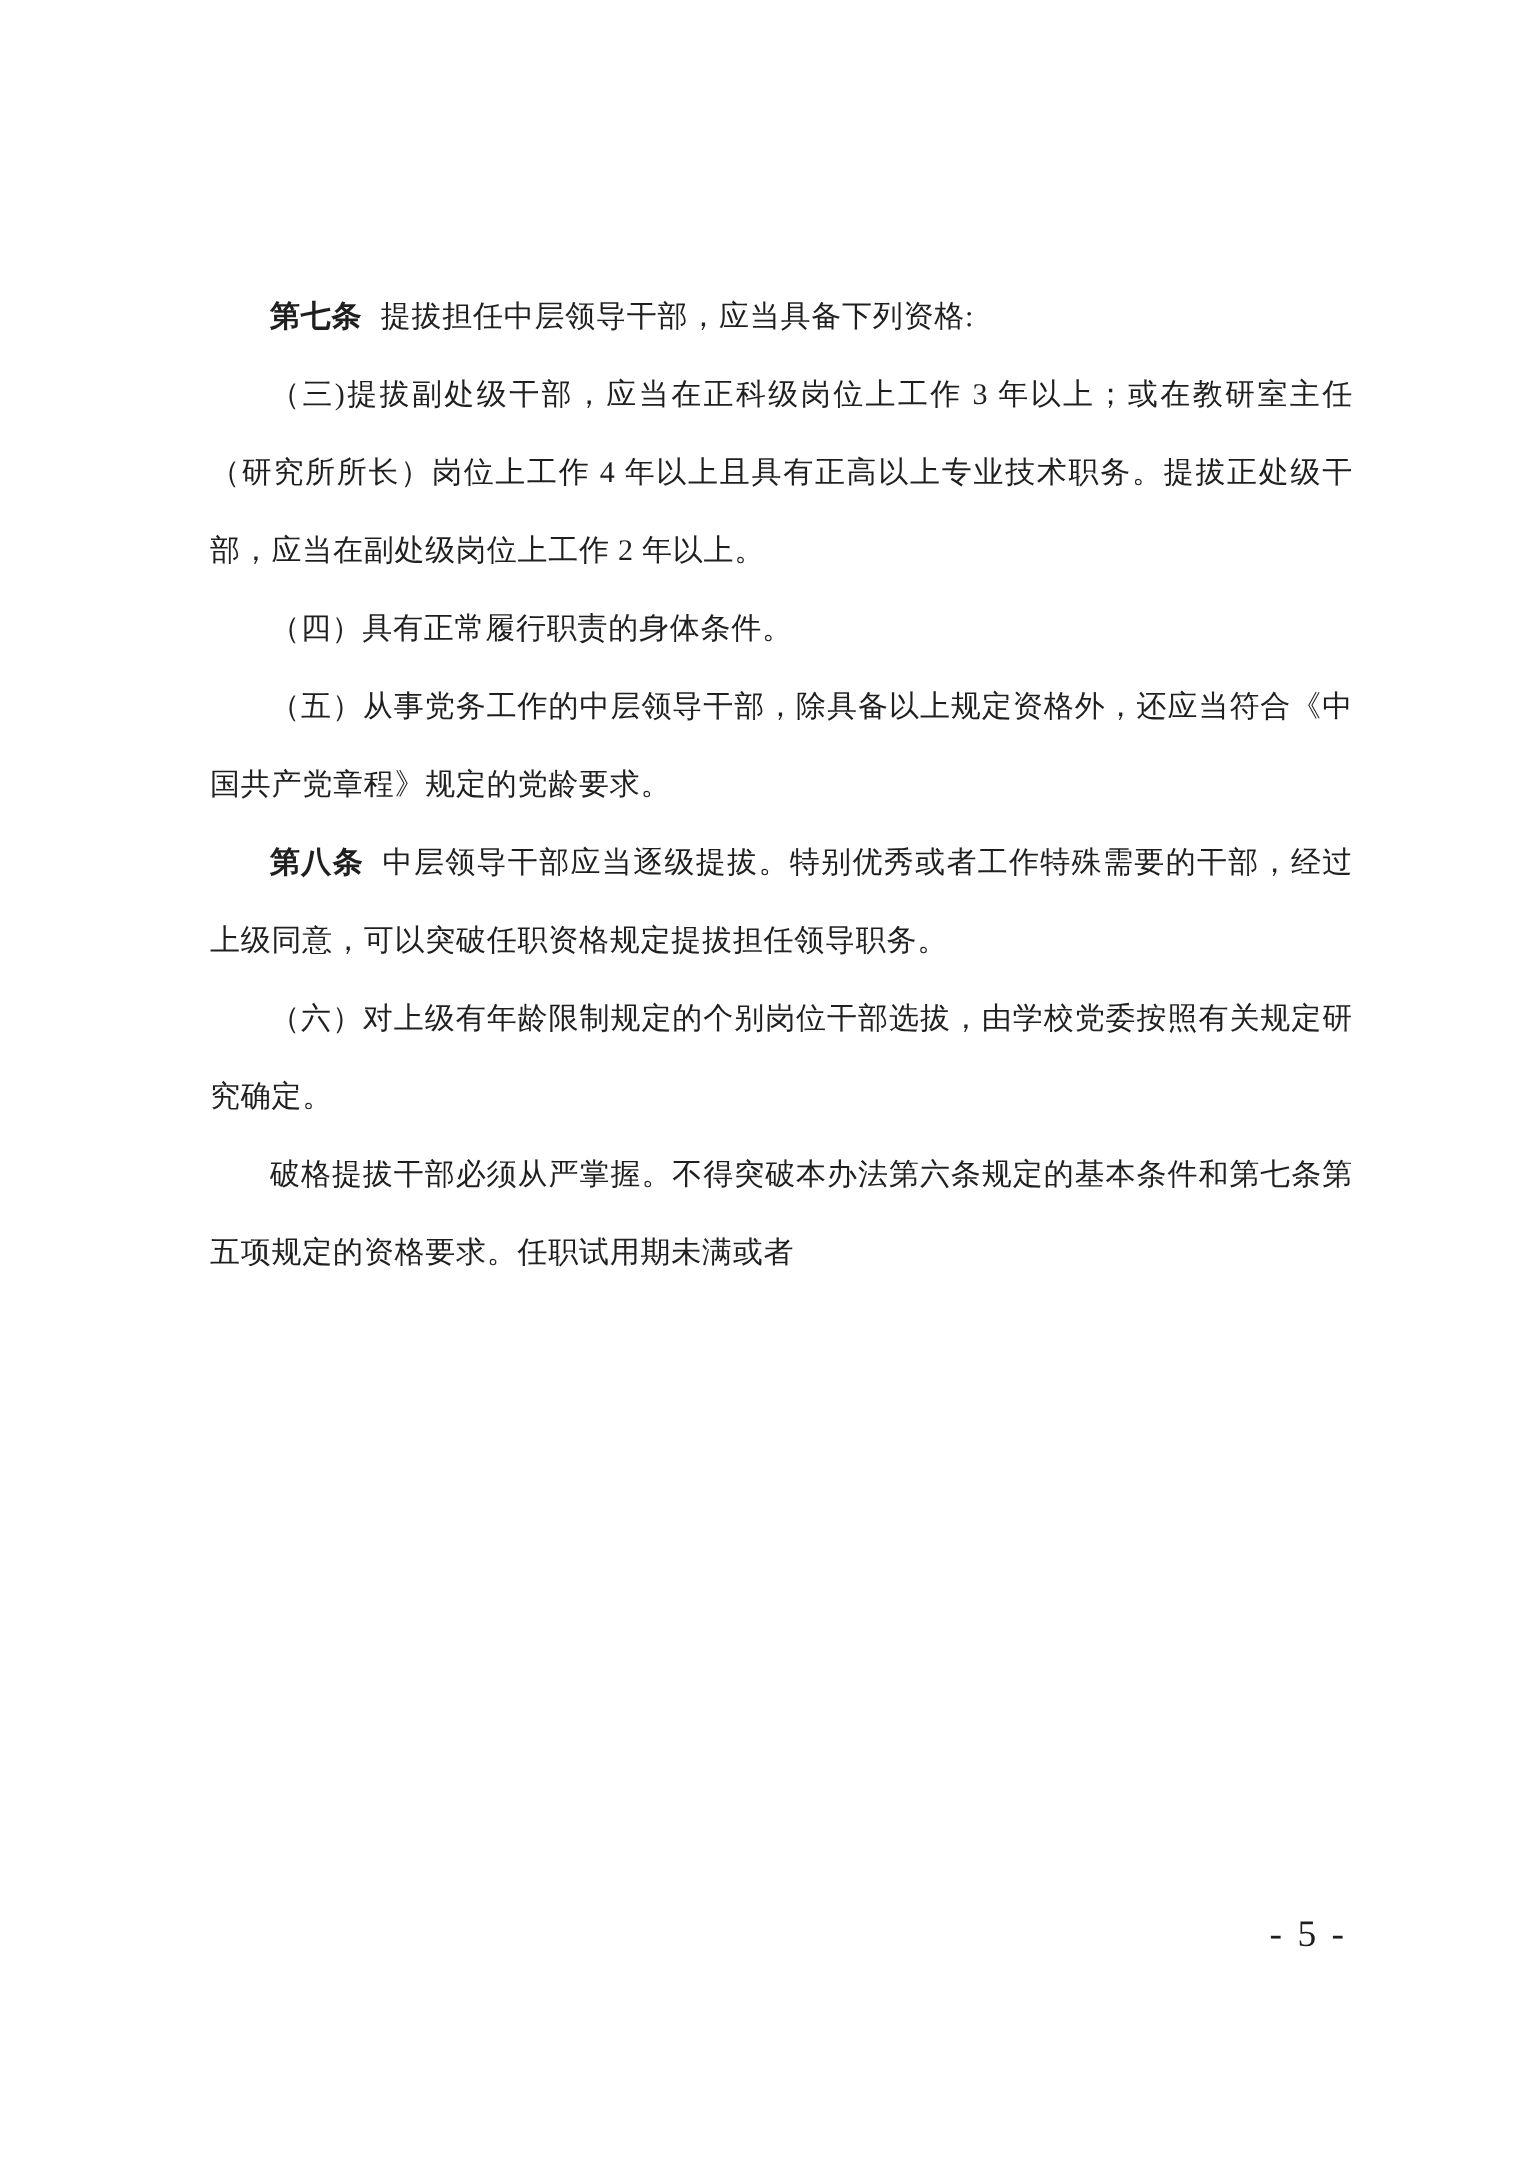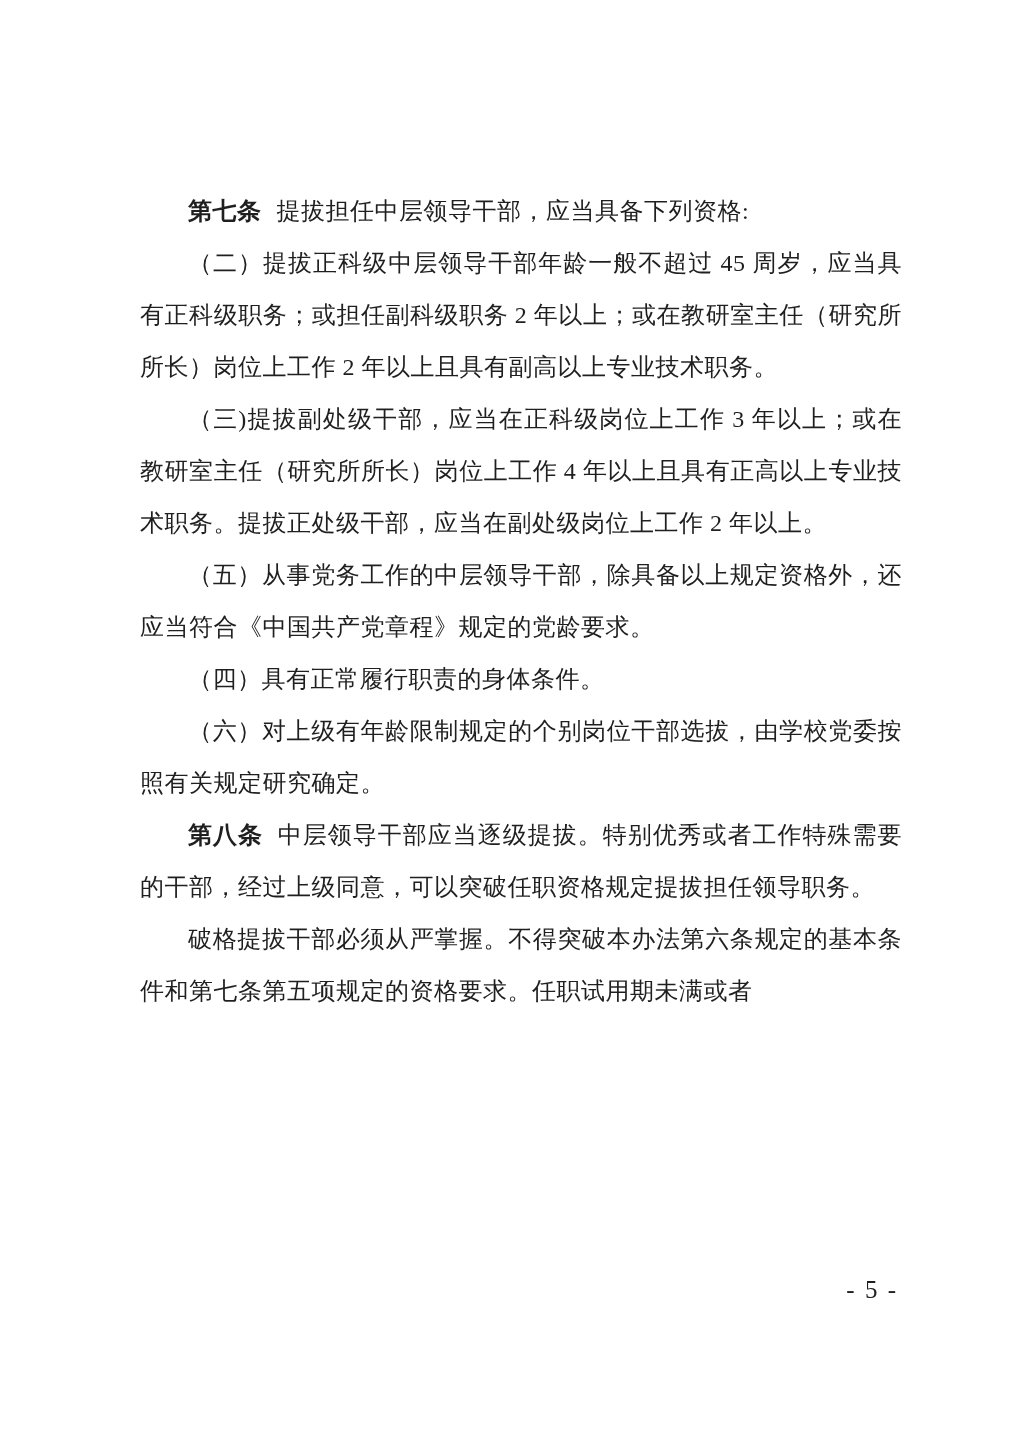--- a/index.html
+++ b/index.html
@@ -13,21 +13,21 @@
     position: relative;
     overflow: hidden;
     font-family: "Liberation Serif", "DejaVu Serif", serif;
     color: var(--text-color, #1f1f1f);
   }
   .doc-content {
     position: absolute;
     top: 185px;
     left: 140px;
     width: 762px;
-    font-size: 24px;
+    font-size: 20px;
     line-height: 52px;
     text-align: justify;
     letter-spacing: 0.5px;
   }
   p.para {
     margin: 0;
     padding: 0;
     text-indent: 2em;
   }
   .lead {
@@ -47,22 +47,21 @@
     line-height: 32px;
     letter-spacing: 2px;
     color: var(--text-color, #1f1f1f);
   }
 </style>
 </head>
 <body style="--page-bg: #ffffff; --text-color: #1f1f1f;">
 
 <div class="doc-content">
   <p class="para"><span class="lead">第七条</span><span>提拔担任中层领导干部，应当具备下列资格:</span></p>
-  <p class="para"><span>（二）提拔正科级中层领导干部年龄一般不超过 45 周岁，应当具有正科级职务；或担任副科级职务 2 年以上；或在教研室主任（研究所所长）岗位上工作 2 年以上且具有副高以上专业技术职务。</span></p>
   <p class="para"><span>（三)提拔副处级干部，应当在正科级岗位上工作 3 年以上；或在教研室主任（研究所所长）岗位上工作 4 年以上且具有正高以上专业技术职务。提拔正处级干部，应当在副处级岗位上工作 2 年以上。</span></p>
+  <p class="para"><span>（四）具有正常履行职责的身体条件。</span></p>
   <p class="para"><span>（五）从事党务工作的中层领导干部，除具备以上规定资格外，还应当符合《中国共产党章程》规定的党龄要求。</span></p>
-  <p class="para"><span>（四）具有正常履行职责的身体条件。</span></p>
+  <p class="para"><span class="lead">第八条</span><span>中层领导干部应当逐级提拔。特别优秀或者工作特殊需要的干部，经过上级同意，可以突破任职资格规定提拔担任领导职务。</span></p>
   <p class="para"><span>（六）对上级有年龄限制规定的个别岗位干部选拔，由学校党委按照有关规定研究确定。</span></p>
-  <p class="para"><span class="lead">第八条</span><span>中层领导干部应当逐级提拔。特别优秀或者工作特殊需要的干部，经过上级同意，可以突破任职资格规定提拔担任领导职务。</span></p>
   <p class="para"><span>破格提拔干部必须从严掌握。不得突破本办法第六条规定的基本条件和第七条第五项规定的资格要求。任职试用期未满或者</span></p>
 </div>
 
 <div class="page-number">- 5 -</div>
 
 </body></html>

